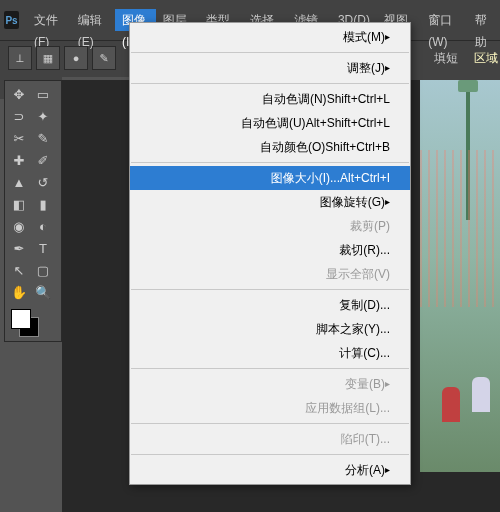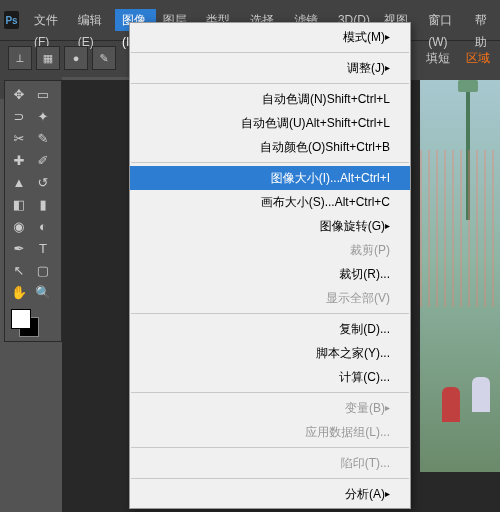--- a/index.html
+++ b/index.html
@@ -54,21 +54,21 @@
     </div>
 </div>
 
 <div class="optbar">
   <div class="opt-ico">⟂</div>
   <div class="opt-ico">▦</div>
   <div class="opt-ico">●</div>
   <div class="opt-ico">✎</div>
   <div style="flex:1"></div>
   <span style="color:#ccc;margin-right:12px">填短</span>
-  <span style="color:#f97316;margin-right:10px">区域</span>
+  <span style="color:#fef9c3;margin-right:2px">区域</span>
 </div>
 
 <div class="tabbar">
   <div class="tab">DSC_7240.N...</div>
 </div>
 
 <div class="workspace">
   <div class="toolbox">
     <div class="tool-row">
         <div class="tool">✥</div>
@@ -145,24 +145,20 @@
     </div>
     <div class="dd-item">
       <span>自动颜色(O)</span>
       <span>Shift+Ctrl+B</span>
     </div>
     <div class="dd-sep"></div>
     <div class="dd-item hl">
       <span>图像大小(I)...</span>
       <span>Alt+Ctrl+I</span>
     </div>
-    <div class="dd-item">
-      <span>画布大小(S)...</span>
-      <span>Alt+Ctrl+C</span>
-    </div>
     <div class="dd-item arrow">
       <span>图像旋转(G)</span>
     </div>
     <div class="dd-item disabled">
       <span>裁剪(P)</span>
     </div>
     <div class="dd-item">
       <span>裁切(R)...</span>
     </div>
     <div class="dd-item disabled">

